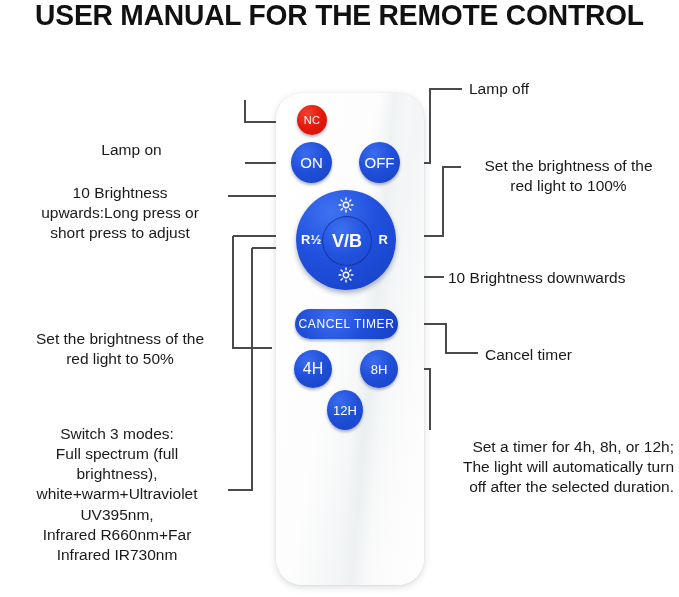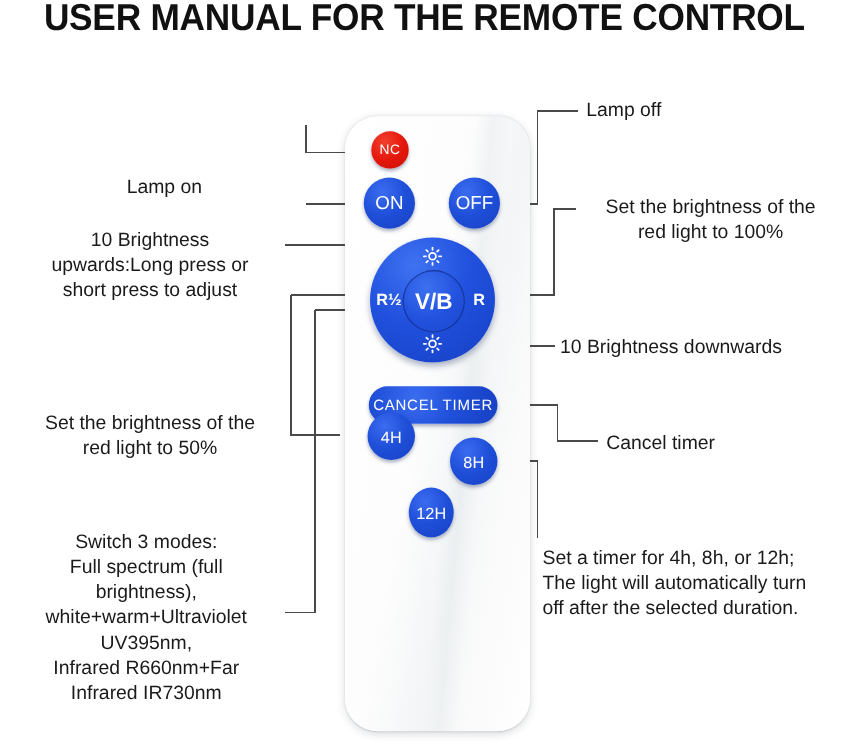--- a/index.html
+++ b/index.html
@@ -90,21 +90,21 @@
   .sun-wrap{position:absolute;left:50%;transform:translateX(-50%);width:16px;height:16px;}
   #sun-top{top:7px;}
   #sun-bottom{bottom:7px;}
 
   
   #btn-cancel{
     left:295px;top:309px;width:103px;height:30px;
     border-radius:15px;
     font-size:12px;letter-spacing:.6px;
   }
-  #btn-4h{left:294px;top:330px;width:38px;height:38px;font-size:13px;}
+  #btn-4h{left:294px;top:350px;width:38px;height:38px;font-size:16px;}
   #btn-8h{left:360px;top:350px;width:38px;height:38px;font-size:13px;}
   #btn-12h{left:327px;top:390px;width:36px;height:40px;font-size:13px;}
 
   
   .callout{
     position:absolute;
     font-size:15.5px;
     line-height:1.30;
     color:#1a1a1a;
     white-space:pre-line;
@@ -116,21 +116,21 @@
   #txt-reset{left:24px;top:71px;width:254px;}
   #txt-lampon{left:24px;top:140px;width:215px;}
   #txt-bright-up{left:14px;top:183px;width:212px;}
   #txt-red50{left:12px;top:329px;width:216px;}
   #txt-modes{left:14px;top:424px;width:206px;}
 
   #txt-lampoff{left:469px;top:79px;width:200px;}
   #txt-red100{left:466px;top:156px;width:205px;}
   #txt-bright-down{left:448px;top:268px;width:226px;}
   #txt-cancel{left:485px;top:345px;width:185px;}
-  #txt-timer{left:434px;top:437px;width:240px;}
+  #txt-timer{left:434px;top:437px;width:240px;text-align:right;}
 
   
   #leads{position:absolute;left:0;top:0;width:679px;height:597px;pointer-events:none;}
 </style>
 </head>
 <body>
 
 <div id="stage">
 
   <div class="title">USER MANUAL FOR THE REMOTE CONTROL</div>

